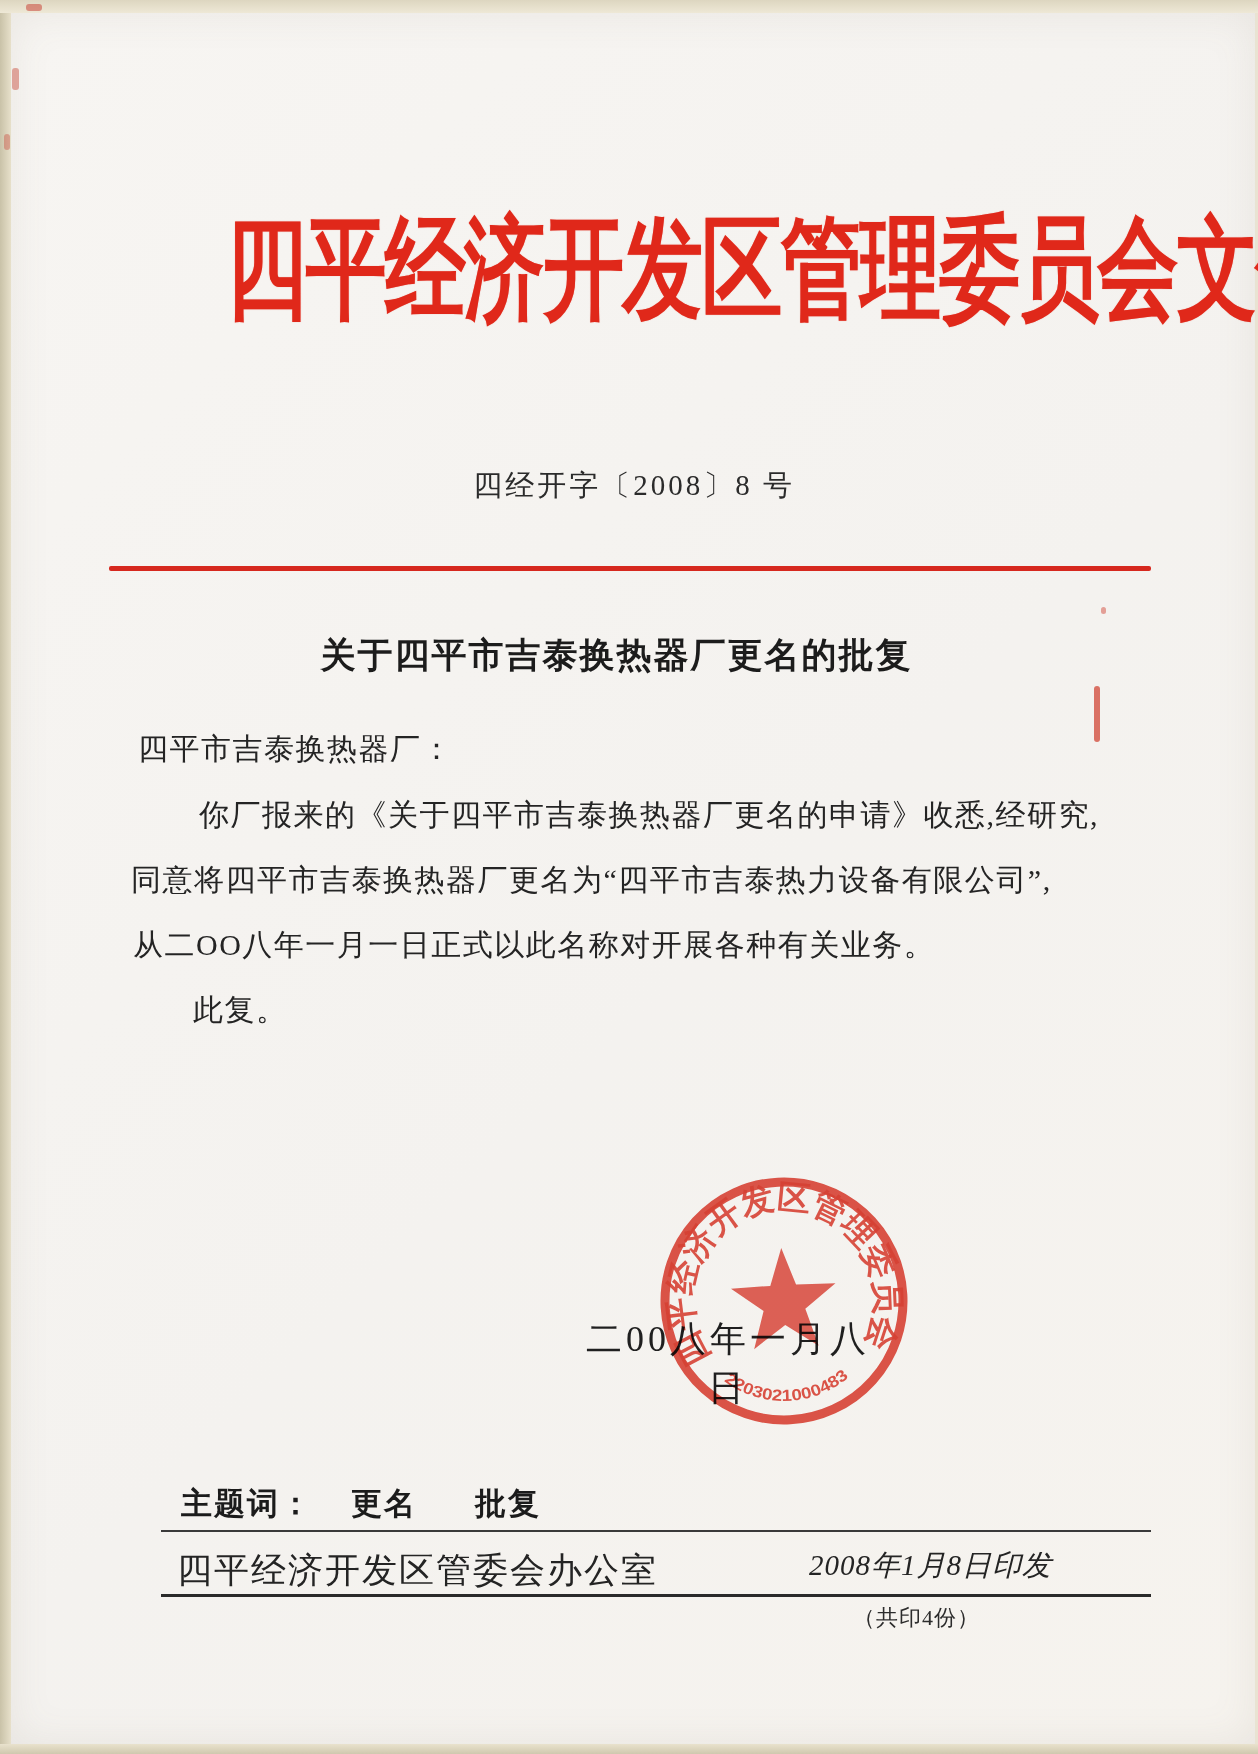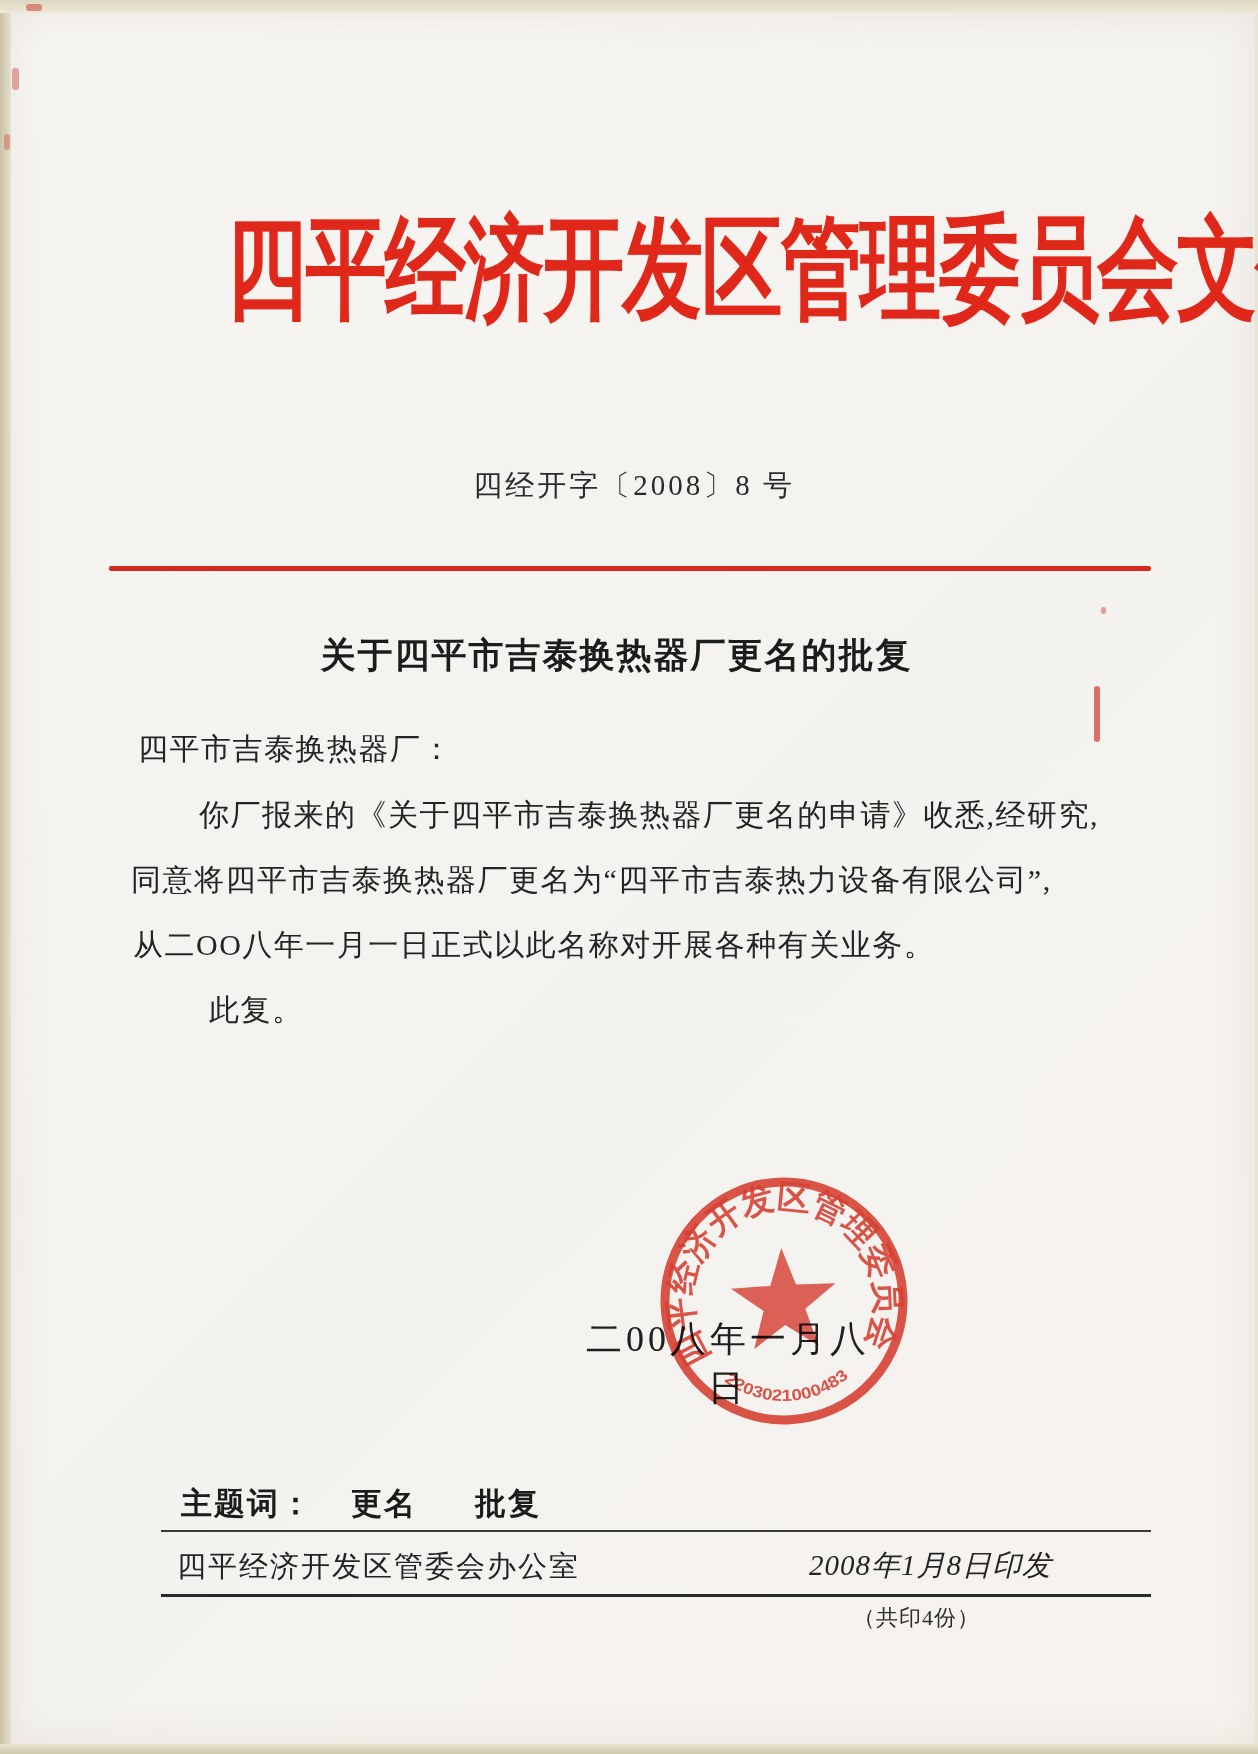--- a/index.html
+++ b/index.html
@@ -44,42 +44,42 @@
   .doc-title{
     left:0;right:0;top:619px;text-align:center;padding-right:33px;
     font-size:35px;font-weight:700;letter-spacing:2px;color:#1c1c1c;
     font-family:"Liberation Sans","DejaVu Sans",sans-serif;
   }
   .body-text{font-size:30px;letter-spacing:1.5px;color:#242424;white-space:nowrap;}
   .salutation{left:127px;top:716px;}
   .line1{left:126px;top:782px;text-indent:62px;}
   .line2{left:120px;top:847px;}
   .line3{left:122px;top:912px;}
-  .closing{left:198px;top:977px;}
+  .closing{left:182px;top:977px;}
 
   .date-line{
     left:557px;top:1302px;width:320px;text-align:center;
     font-size:36px;letter-spacing:4px;color:#1f1f1f;z-index:2;
   }
   .seal{
     left:643px;top:1158px;width:260px;height:260px;z-index:3;
     mix-blend-mode:multiply;opacity:.93;transform:rotate(-3deg);
   }
   .seal text{font-family:"Liberation Sans","DejaVu Sans",sans-serif;font-weight:700;}
 
   .subject-row{
     left:170px;top:1470px;display:flex;align-items:baseline;
     font-size:31px;font-weight:700;color:#1b1b1b;
     font-family:"Liberation Sans","DejaVu Sans",sans-serif;letter-spacing:2px;
   }
   .subject-row .gap1{width:38px;}
   .subject-row .gap2{width:58px;}
   .hline1{left:150px;top:1517px;width:990px;height:2px;background:#3a3a3a;}
   .hline2{left:150px;top:1581px;width:990px;height:3px;background:#2a2a2a;}
-  .issuer{left:166px;top:1534px;font-size:29px;letter-spacing:2px;color:#242424;}
+  .issuer{left:166px;top:1534px;font-size:35px;letter-spacing:2px;color:#242424;}
   .print-date{left:798px;top:1533px;font-size:29px;letter-spacing:1px;color:#242424;font-style:italic;}
   .copies-note{left:842px;top:1590px;width:210px;text-align:left;
     font-size:22px;letter-spacing:1px;color:#2c2c2c;}
 
   .artifact{position:absolute;background:#c84638;border-radius:3px;}
   .a1{left:26px;top:4px;width:16px;height:7px;opacity:.55;}
   .a2{left:12px;top:68px;width:7px;height:22px;opacity:.45;}
   .a3{left:4px;top:134px;width:6px;height:16px;opacity:.4;}
   .a4{left:1094px;top:686px;width:6px;height:56px;opacity:.7;background:#cf3a2a;}
   .a5{left:1101px;top:607px;width:5px;height:7px;opacity:.45;background:#cf3a2a;}

